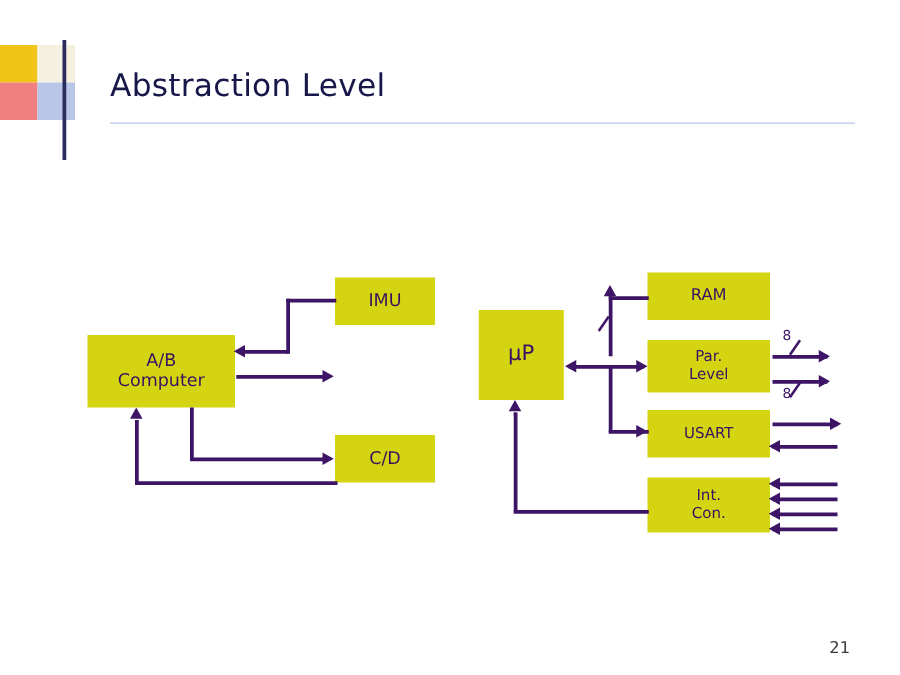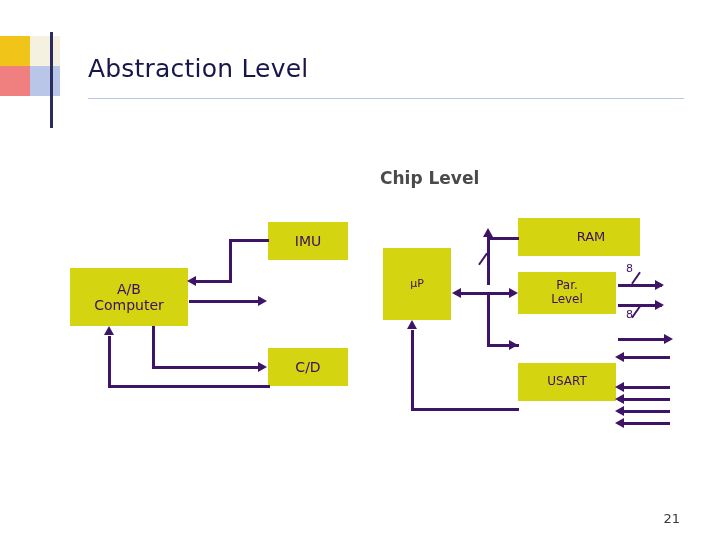--- a/index.html
+++ b/index.html
@@ -152,21 +152,20 @@
   <div class="deco-sq sq-e"></div>
   <div class="deco-sq sq-f"></div>
   <div class="deco-bar"></div>
 </div>
 
 <div class="title">Abstraction Level</div>
 <div class="title-rule"></div>
 
 <div class="canvas">
 
-  <div class="sec-label" style="left:380px; top:28px;">Chip Level</div>
 
   <div class="box" style="left:70px; top:128px; width:118px; height:58px; font-size:14px; flex-direction:column;">
     <span>A/B</span>
     <span>Computer</span>
   </div>
 
   <div class="box" style="left:268px; top:82px; width:80px; height:38px; font-size:14px;">
     <span>IMU</span>
   </div>
 
@@ -185,37 +184,41 @@
 
   <div class="wire wire-h" style="left:152px; top:186px; width:3px; height:0;"></div>
   <div class="wire wire-v" style="left:152px; top:186px; height:42px;"></div>
   <div class="wire wire-h" style="left:152px; top:226px; width:107px;"></div>
   <div class="arrow arrow-r" style="left:258px; top:222px;"></div>
 
   <div class="wire wire-h" style="left:108px; top:245px; width:162px;"></div>
   <div class="wire wire-v" style="left:108px; top:196px; height:52px;"></div>
   <div class="arrow arrow-u" style="left:104px; top:186px;"></div>
 
-  <div class="box" style="left:383px; top:108px; width:68px; height:72px; font-size:11px;">
+  <div class="box" style="left:383px; top:108px; width:68px; height:72px; font-size:17px;">
     <span>µP</span>
   </div>
 
-  <div class="box" style="left:518px; top:78px; width:98px; height:38px; font-size:13px;padding-left:24px;">
+  <div class="box" style="left:518px; top:78px; width:98px; height:38px; font-size:13px;">
     <span>RAM</span>
   </div>
 
   <div class="box" style="left:518px; top:132px; width:98px; height:42px; font-size:12px; flex-direction:column;">
     <span>Par.</span>
     <span>Level</span>
   </div>
 
-  <div class="box" style="left:518px; top:188px; width:98px; height:38px; font-size:12px;margin-top:35px;">
+  <div class="box" style="left:518px; top:188px; width:98px; height:38px; font-size:12px;">
     <span>USART</span>
   </div>
 
+  <div class="box" style="left:518px; top:242px; width:98px; height:44px; font-size:12px; flex-direction:column;">
+    <span>Int.</span>
+    <span>Con.</span>
+  </div>
 
   <div class="wire wire-v" style="left:487px; top:97px; height:48px;"></div>
   <div class="wire wire-h" style="left:487px; top:97px; width:32px;"></div>
   <div class="arrow arrow-u" style="left:483px; top:88px;"></div>
   <div class="slash" style="left:476px; top:118px;"></div>
 
   <div class="wire wire-h" style="left:455px; top:152px; width:60px;"></div>
   <div class="arrow arrow-r" style="left:509px; top:148px;"></div>
   <div class="arrow arrow-l" style="left:452px; top:148px;"></div>
 

